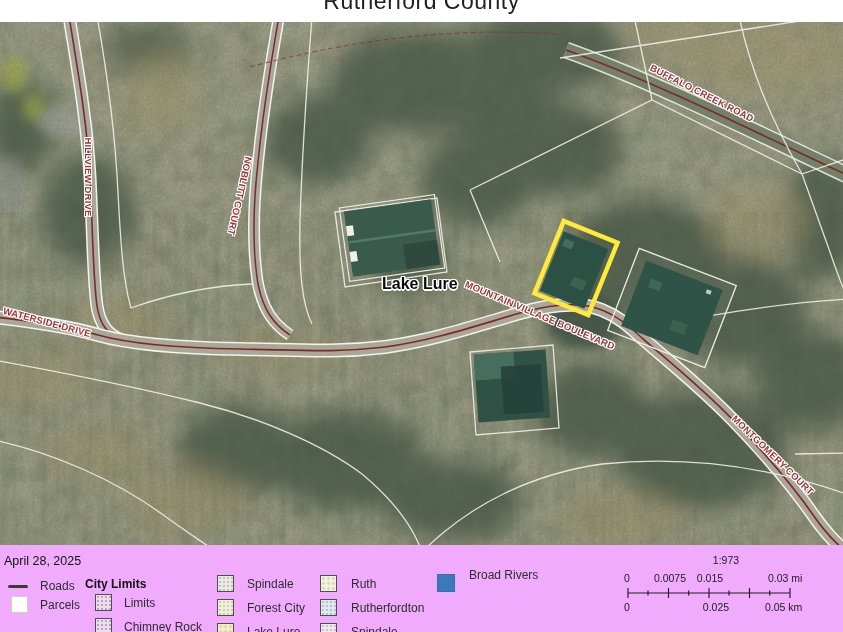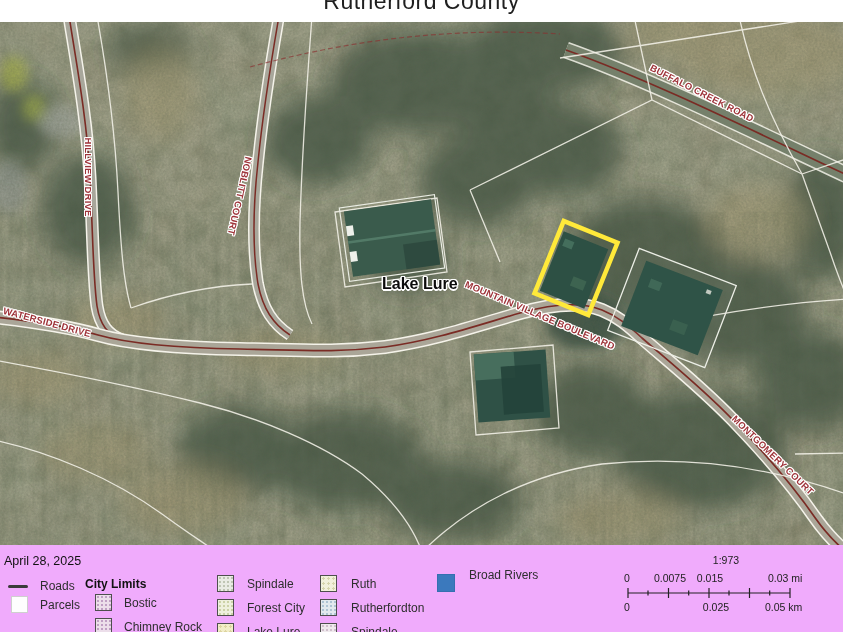--- a/index.html
+++ b/index.html
@@ -243,21 +243,21 @@
 
     <div class="abs roadline" style="left:8px;top:40px;"></div>
     <div class="abs lbl" style="left:40px;top:34px;">Roads</div>
 
     <div class="abs sw sw-parcel" style="left:11px;top:51px;"></div>
     <div class="abs lbl" style="left:40px;top:53px;">Parcels</div>
 
     <div class="abs lbl hdr" style="left:85px;top:32px;">City Limits</div>
 
     <div class="abs sw dots-pink" style="left:95px;top:49px;"></div>
-    <div class="abs lbl" style="left:124px;top:51px;">Bostic</div>
+    <div class="abs lbl" style="left:124px;top:51px;">Limits</div>
     <div class="abs sw dots-pink" style="left:95px;top:73px;"></div>
     <div class="abs lbl" style="left:124px;top:75px;">Chimney Rock</div>
 
     <div class="abs sw dots-ellen" style="left:217px;top:30px;"></div>
     <div class="abs lbl" style="left:247px;top:32px;">Spindale</div>
     <div class="abs sw dots-forest" style="left:217px;top:54px;"></div>
     <div class="abs lbl" style="left:247px;top:56px;">Forest City</div>
     <div class="abs sw dots-lakelure" style="left:217px;top:78px;"></div>
     <div class="abs lbl" style="left:247px;top:80px;">Lake Lure</div>
 

